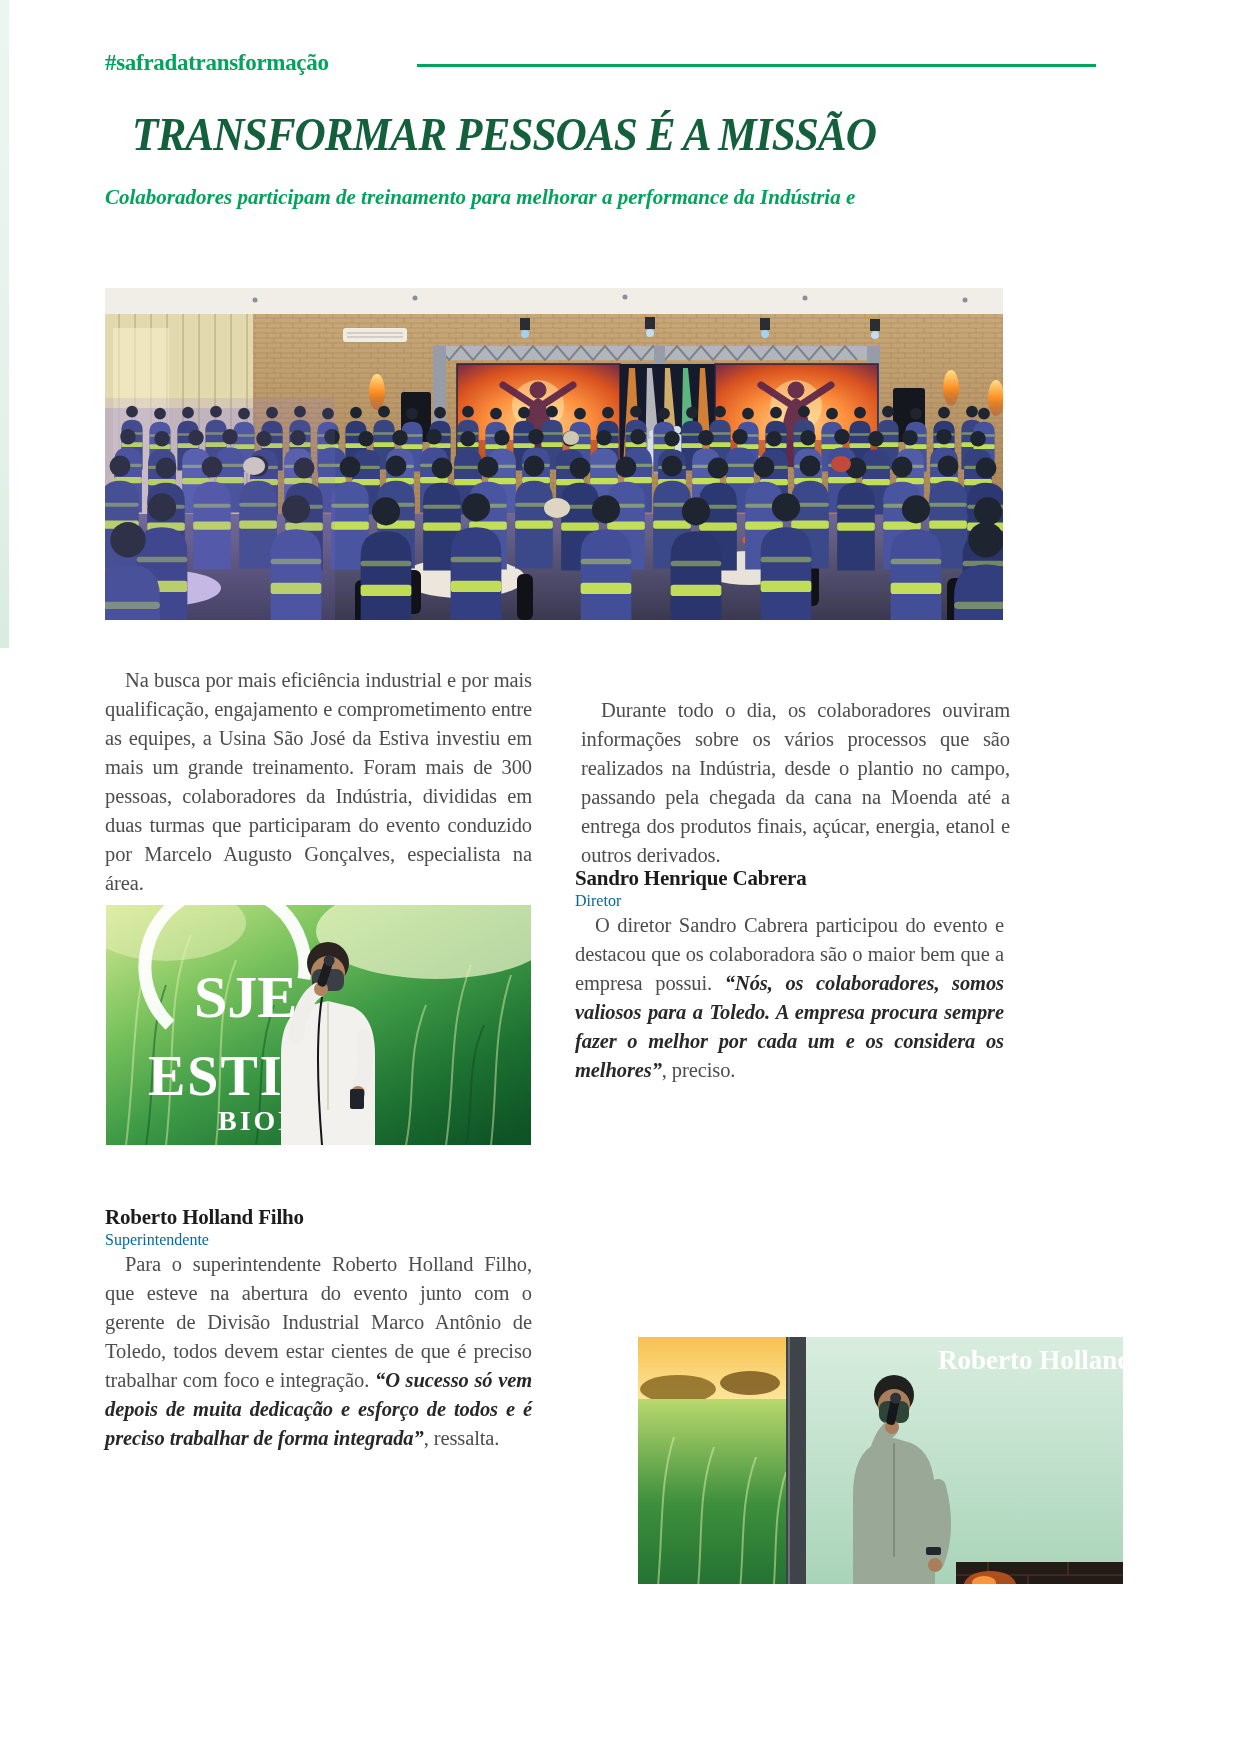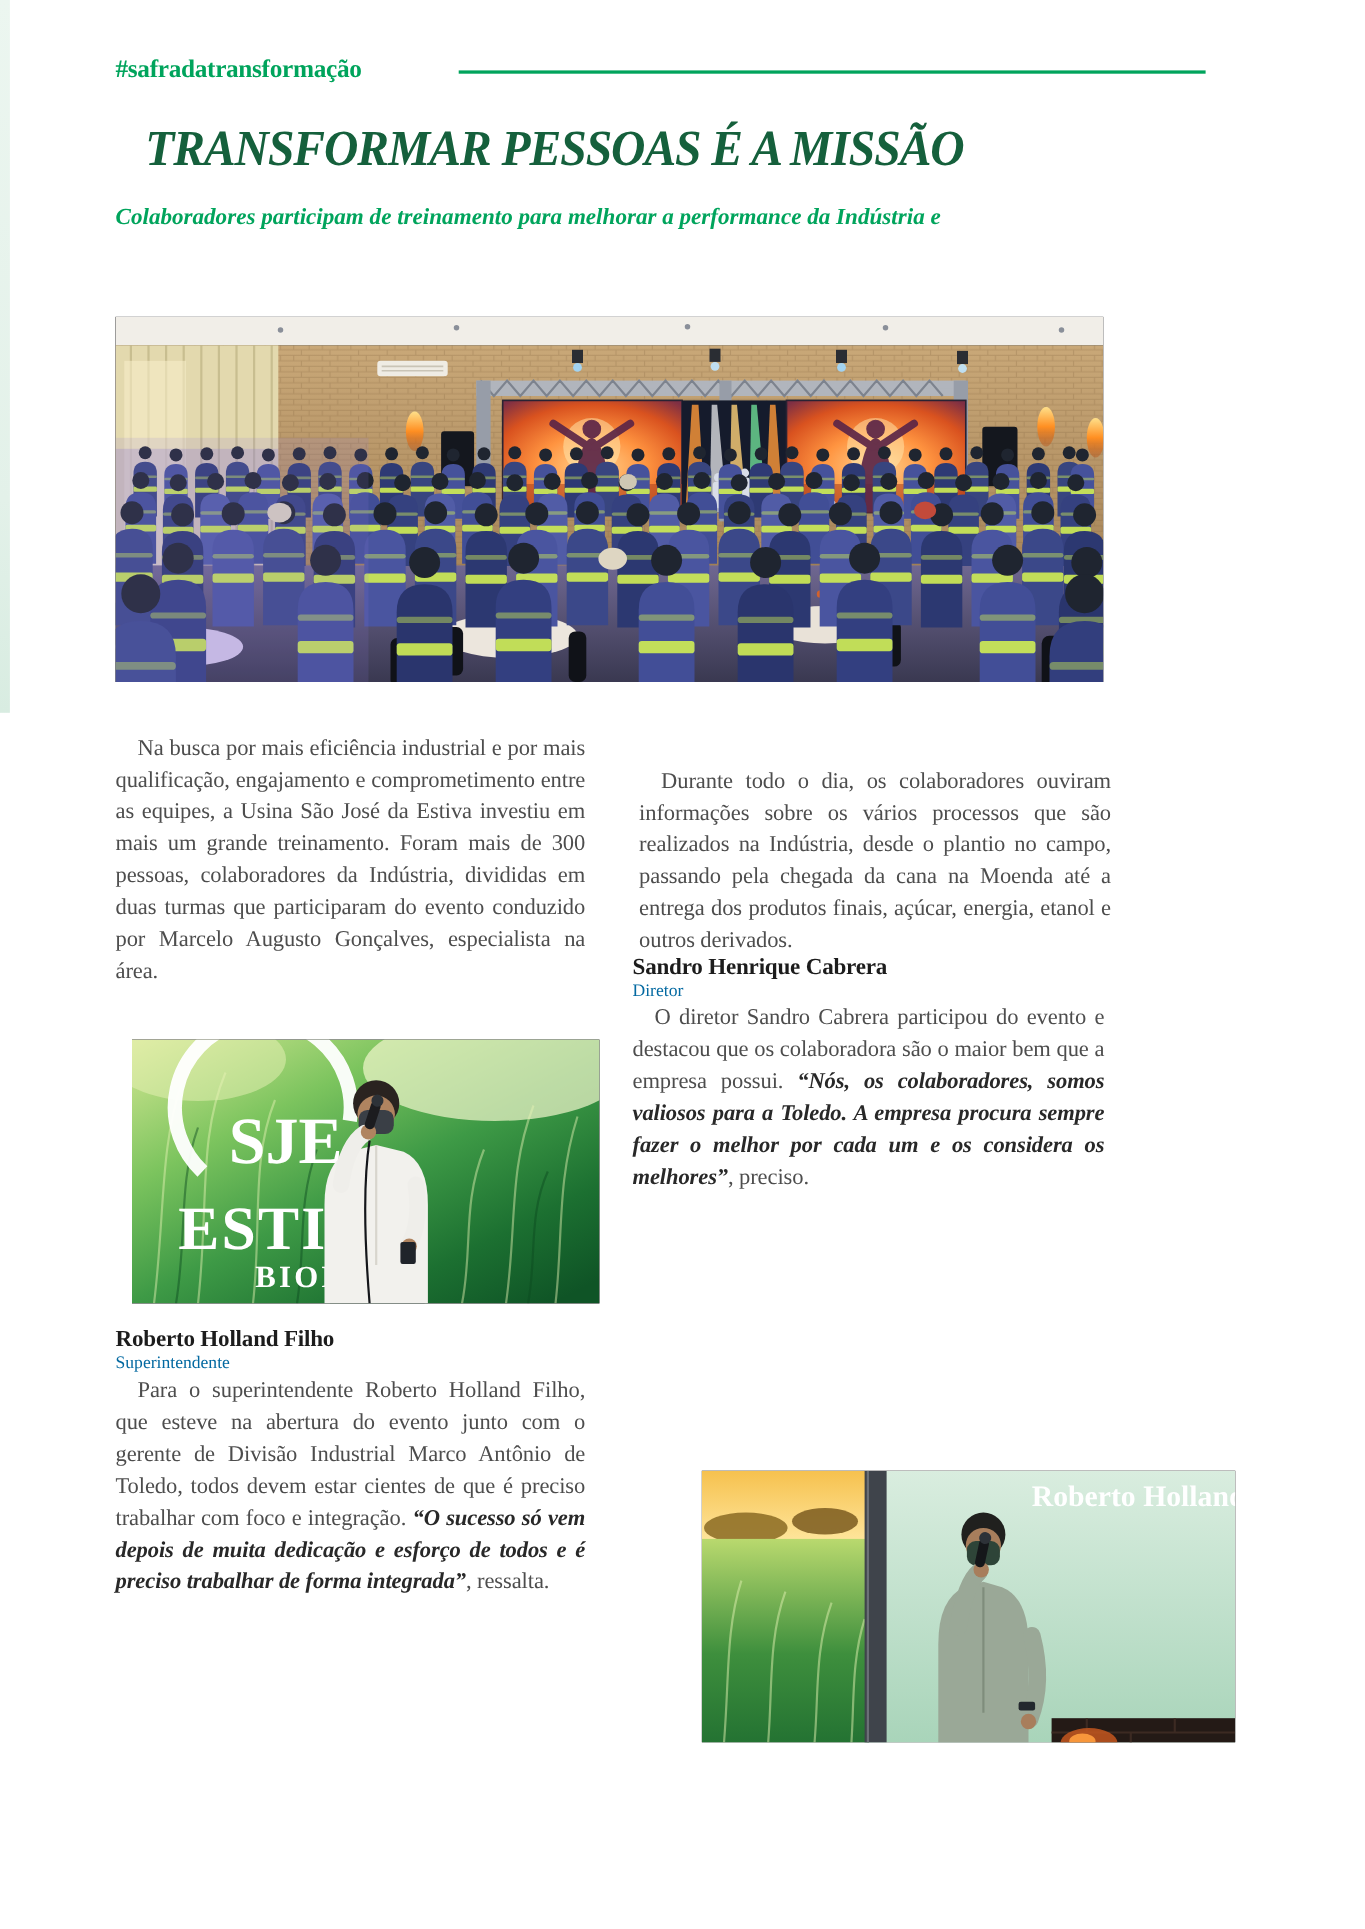--- a/index.html
+++ b/index.html
@@ -11,21 +11,21 @@
         color:#00A45C;letter-spacing:-0.3px;}
   .rule-top{position:absolute;left:417px;top:64px;width:679px;height:3px;background:#00A45C;}
   .headline{position:absolute;left:105px;top:108px;width:900px;text-align:left;}
   .headline h1{margin:0;font-size:46px;font-weight:bold;font-style:italic;color:#15603C;
         letter-spacing:-1px;transform:scaleX(.94);transform-origin:50% 50%;white-space:nowrap;}
   .subtitle{position:absolute;left:105px;top:184px;width:900px;
         font-size:21px;line-height:27px;font-weight:bold;font-style:italic;color:#00A45C;}
   .photo{position:absolute;overflow:hidden;background:#222;}
   .photo svg{display:block;width:100%;height:100%;}
   #photo-event{left:105px;top:288px;width:898px;height:332px;}
-  #photo-sje{left:120px;top:905px;width:425px;height:240px;margin-top:40px;}
+  #photo-sje{left:106px;top:905px;width:425px;height:240px;}
   #photo-roberto{left:638px;top:1337px;width:485px;height:271px;}
   .col{position:absolute;}
   .col p{margin:0;font-size:20.5px;line-height:29px;color:#4d4d4d;text-align:justify;
         text-indent:20px;letter-spacing:-0.1px;}
   .col .quote{font-weight:bold;font-style:italic;color:#282828;}
   #col-left-intro{left:105px;top:666px;width:427px;}
   #col-right-intro{left:581px;top:666px;width:429px;margin-top:30px;}
   #sec-sandro{left:575px;top:866px;width:429px;}
   #sec-roberto{left:105px;top:1158px;width:427px;margin-top:47px;}
   .person-name{margin:0;font-size:21px;font-weight:bold;color:#1c1c1c;letter-spacing:-0.2px;}

